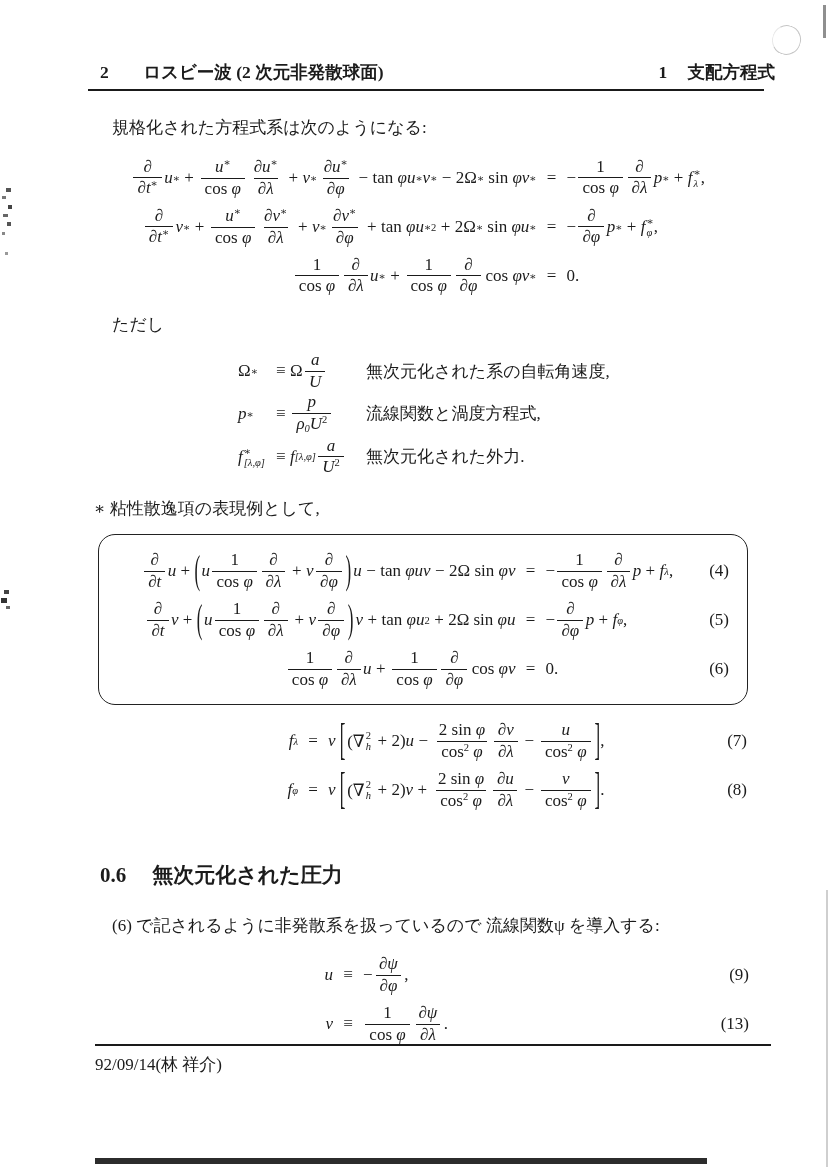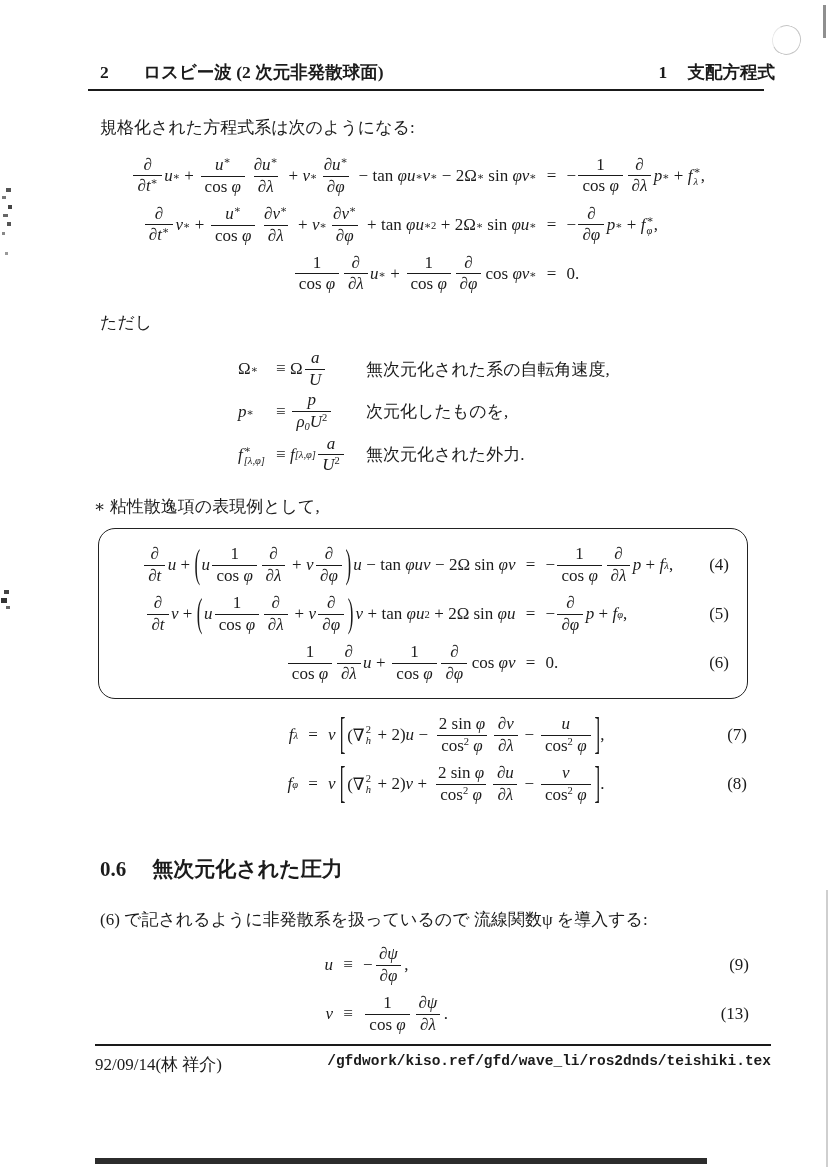--- a/index.html
+++ b/index.html
@@ -8,21 +8,21 @@
     overflow:hidden;box-sizing:border-box;padding:60px 53px 0 100px;
     color:#1b1b1b;font-family:"Liberation Serif","DejaVu Serif",serif;
     font-size:17px;margin:0 auto;
   }
   
   .hdr{display:flex;justify-content:space-between;align-items:baseline;font-weight:bold;font-size:17.5px;}
   .hdr .hl .hnum{margin-right:30px;}
   .hdr .hr .hnum{margin-right:16px;}
   .hrule{margin-left:-12px;width:676px;height:2.4px;background:#1a1a1a;margin-top:5px;}
   
-  .text{margin:0;line-height:26px;}
+  .text{margin:12px;line-height:26px;}
   .t-intro{margin-top:24px;}
   .t-tadashi{margin-top:12px;}
   .t-omit{margin-top:18px;margin-left:-6px;}
   .t-visc{margin-top:10px;}
   .t-appendix{margin-top:16px;}
   .t-stream{margin-top:24px;}
   .section{margin:46px 0 0 0;font-size:21px;font-weight:bold;}
   .section .snum{margin-right:26px;}
   
   .eqblock{font-size:17px;}
@@ -64,21 +64,21 @@
   
   .defs{margin-top:12px;margin-left:138px;}
   .defrow{display:flex;align-items:center;min-height:39px;}
   .dsym{display:inline-flex;width:38px;align-items:center;}
   .drel{display:inline-flex;width:14px;}
   .dexpr{display:inline-flex;width:76px;align-items:center;}
   .ddesc{white-space:nowrap;}
   
   .footwrap{position:absolute;left:95px;top:1044px;width:676px;}
   .frule{height:2px;background:#1a1a1a;}
-  .frow{display:flex;justify-content:space-between;align-items:flex-start;margin-top:7px;}
+  .frow{display:flex;justify-content:space-between;align-items:flex-end;margin-top:7px;}
   .fpath{font-family:"Liberation Mono","DejaVu Sans Mono",monospace;font-weight:bold;font-size:14.5px;}
   .speck{position:absolute;background:#555;}
   .circle-art{position:absolute;left:772px;top:25px;width:27px;height:28px;border:1.6px solid #c6c6c6;border-radius:50%;border-left-color:#e9e9e9;transform:rotate(18deg);}
   .edge-tick{position:absolute;left:823px;top:5px;width:2.5px;height:33px;background:#8f8f8f;}
   .bottom-bar{position:absolute;left:95px;top:1158px;width:612px;height:6px;background:#2c2c2c;}
   .right-line{position:absolute;left:826px;top:890px;width:1.5px;height:277px;background:#cfcfcf;}
 </style>
 </head>
 <body>
 
@@ -267,21 +267,21 @@
           <span class="mi">p</span>
           <span class="msup">∗</span>
         </span>
         <span class="drel">≡</span>
         <span class="dexpr">
           <span class="mf">
             <span class="fn"><span class="mi">p</span></span>
             <span class="fd"><span class="mi">ρ</span><span class="msub">0</span><span class="mi">U</span><span class="msup">2</span></span>
           </span>
         </span>
-        <span class="ddesc">次元化したものを,</span>
+        <span class="ddesc">流線関数と渦度方程式,</span>
       </div>
       <div class="defrow">
         <span class="dsym">
           <span class="mi">f</span>
           <span class="msb">
             <span>∗</span>
             <span>[λ,φ]</span>
           </span>
         </span>
         <span class="drel">≡</span>
@@ -565,21 +565,20 @@
           <span class="mp">.</span>
         </span>
         <span class="eqnum">(13)</span>
       </div>
     </div>
 
   <div class="footwrap">
     <div class="frule"></div>
     <div class="frow">
       <span>92/09/14(林 祥介)</span>
-      <span class="fpath">/gfdwork/kiso.ref/gfd/wave_li/ros2dnds/teishiki.tex</span>
     </div>
   </div>
 
   <div class="circle-art"></div>
   <div class="edge-tick"></div>
   <div class="bottom-bar"></div>
   <div class="right-line"></div>
   <div class="speck" style="left:6px;top:188px;width:5px;height:4px;"></div>
   <div class="speck" style="left:2px;top:196px;width:4px;height:3px;background:#777;"></div>
   <div class="speck" style="left:8px;top:205px;width:4px;height:4px;background:#444;"></div>

